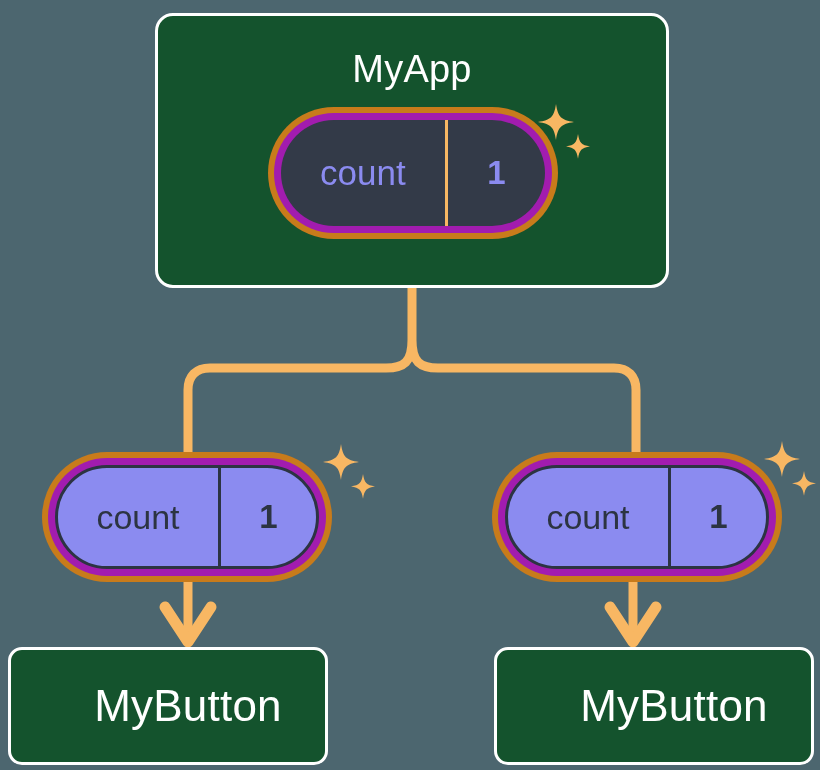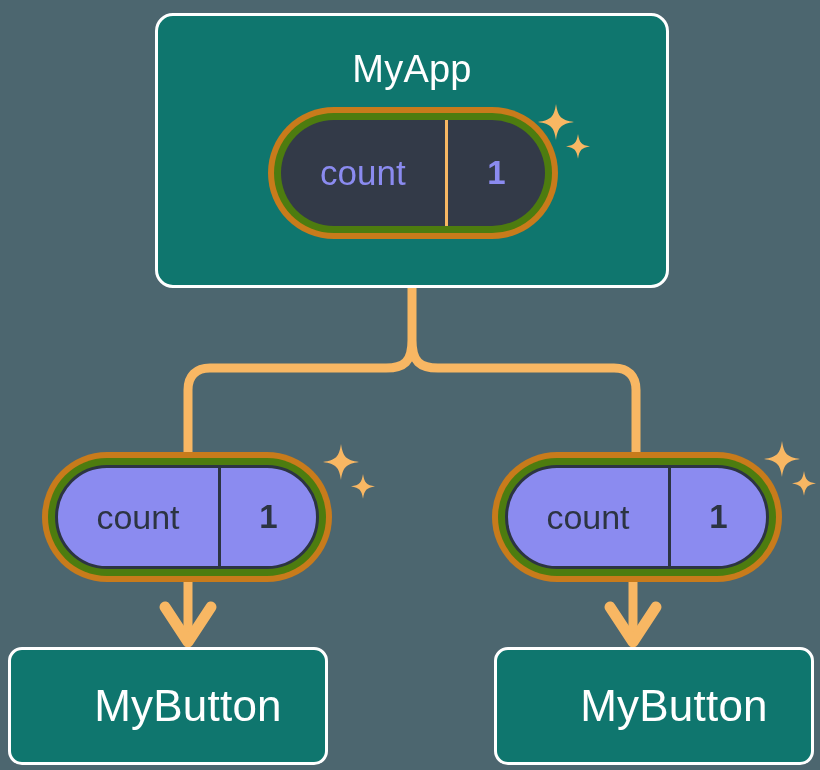--- a/index.html
+++ b/index.html
@@ -28,21 +28,21 @@
     top: 0;
     width: 820px;
     height: 770px;
     pointer-events: none;
   }
 
   
   .card {
     position: absolute;
     box-sizing: border-box;
-    background: #0f766e;
+    background: #14532d;
     border: 3px solid #ffffff;
     border-radius: 14px;
     padding-left: 40px;
   }
   .card-myapp {
     left: 155px;
     top: 13px;
     width: 514px;
     height: 275px;
     border-radius: 18px;
@@ -81,21 +81,21 @@
     box-sizing: border-box;
     border-radius: 999px;
     background: #c87b1b;            
     padding: 6px;
   }
   .pill-mid {
     box-sizing: border-box;
     width: 100%;
     height: 100%;
     border-radius: 999px;
-    background: #4d7c0f;            
+    background: #a21caf;            
     padding: 7px;
   }
   .pill-inner {
     box-sizing: border-box;
     width: 100%;
     height: 100%;
     border-radius: 999px;
     display: flex;
     align-items: stretch;
     overflow: hidden;

